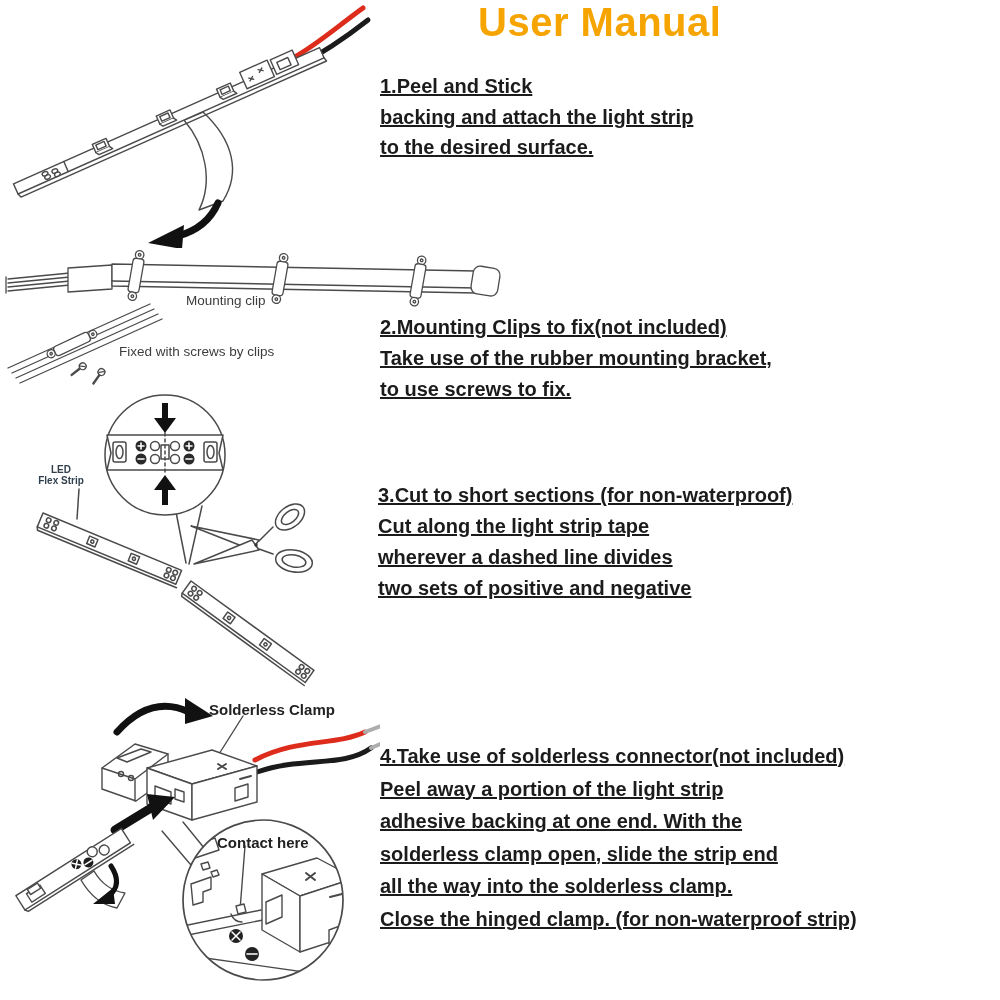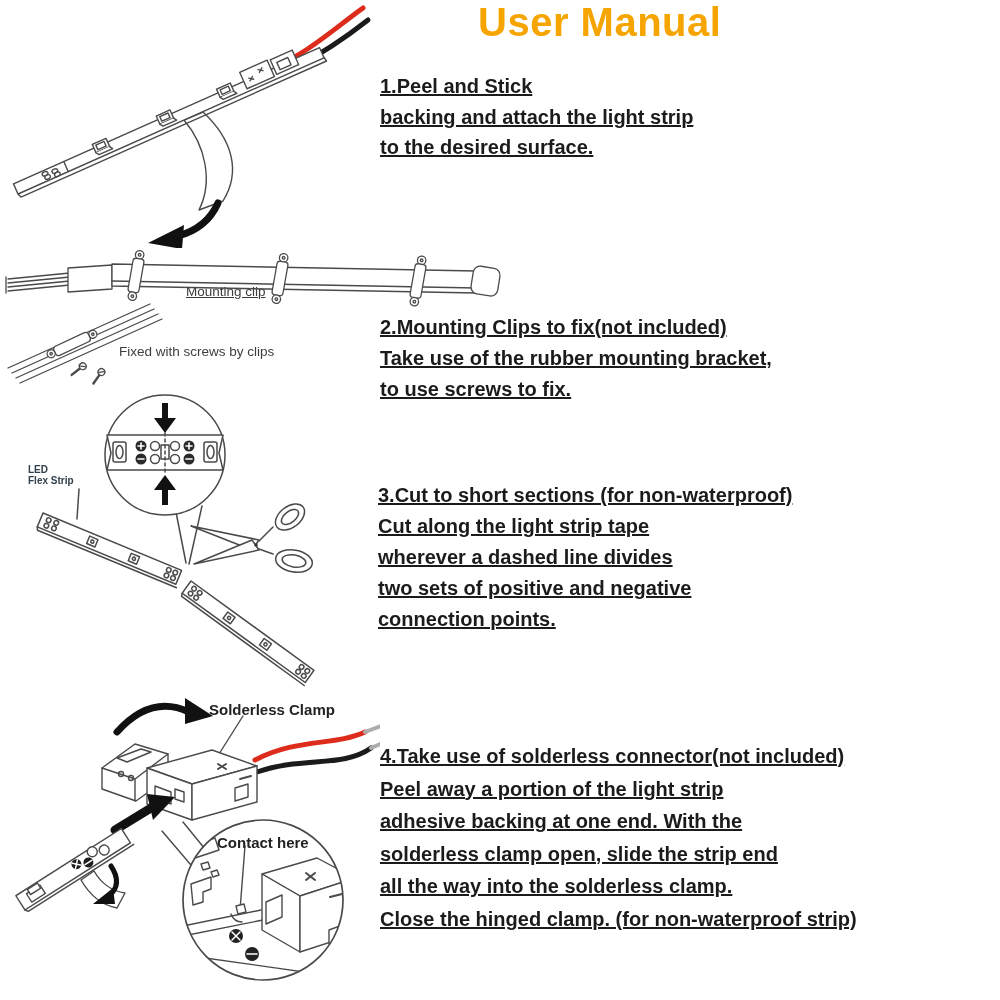--- a/index.html
+++ b/index.html
@@ -8,23 +8,23 @@
   .title{position:absolute;left:478px;top:0px;font-size:40px;font-weight:bold;
          color:#F6A500;letter-spacing:0.5px;}
   .sec{position:absolute;color:#1b1b1b;font-weight:bold;font-size:20px;text-decoration:underline;}
   .sec div{white-space:nowrap;}
   #sec1{left:380px;top:71px;line-height:30.5px;}
   #sec2{left:380px;top:312px;line-height:31px;}
   #sec3{left:378px;top:480px;line-height:31px;}
   #sec4{left:380px;top:740px;line-height:32.5px;}
   .dlabel{position:absolute;color:#3d3d3d;font-size:13.5px;white-space:nowrap;}
   .dlabel.bold{font-weight:bold;color:#222;}
-  #lbl-mounting{left:186px;top:284px;text-decoration:underline;}
+  #lbl-mounting{left:186px;top:293px;}
   #lbl-screws{left:119px;top:344px;}
-  #lbl-flexstrip{left:28px;top:464px;width:66px;font-size:10px;
+  #lbl-flexstrip{left:28px;top:464px;width:66px;text-align:center;font-size:10px;
                  line-height:11px;font-weight:bold;color:#32404e;white-space:pre-line;}
   #lbl-solderless{left:209px;top:701px;font-size:15px;}
   #lbl-contact{left:217px;top:834px;font-size:15px;}
   svg{position:absolute;}
   #d1{left:0px;top:0px;}
   #d2{left:0px;top:246px;}
   #d3{left:5px;top:393px;}
   #d4{left:5px;top:688px;}
 </style>
 </head>
@@ -307,21 +307,20 @@
     <div>2.Mounting Clips to fix(not included)</div>
     <div>Take use of the rubber mounting bracket,</div>
     <div>to use screws to fix.</div>
   </div>
 
   <div class="sec" id="sec3">
     <div>3.Cut to short sections (for non-waterproof)</div>
     <div>Cut along the light strip tape</div>
     <div>wherever a dashed line divides</div>
     <div>two sets of positive and negative</div>
-    <div>connection points.</div>
   </div>
 
   <div class="sec" id="sec4">
     <div>4.Take use of solderless connector(not included)</div>
     <div>Peel away a portion of the light strip</div>
     <div>adhesive backing at one end. With the</div>
     <div>solderless clamp open, slide the strip end</div>
     <div>all the way into the solderless clamp.</div>
     <div>Close the hinged clamp. (for non-waterproof strip)</div>
   </div>

